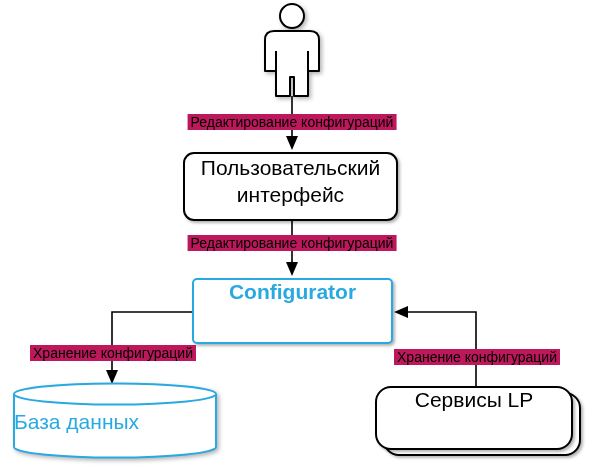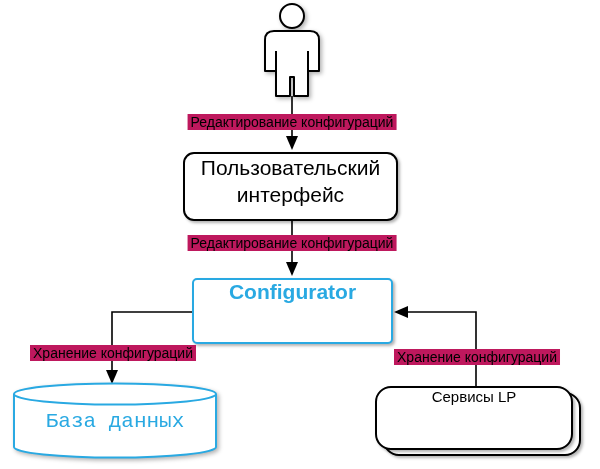--- a/index.html
+++ b/index.html
@@ -22,33 +22,33 @@
   .node-config {
     left:192px; top:278px; width:201px; height:66px; border-radius:5px;
     border-color:var(--accent); color:var(--accent);
     font-size:21px; font-weight:bold;
   }
   .services-back {
     left:383px; top:392px; width:198px; height:64px; border-radius:16px;
   }
   .services-front {
     left:375px; top:386px; width:198px; height:64px; border-radius:16px;
-    font-size:15px;
+    font-size:21px;
   }
   .edge-label {
     position:absolute; transform:translate(-50%,-50%);
     background:#be185d; padding:0 3px; font-size:14px; white-space:nowrap;
   }
   .edge-label-1 { left:292px; top:122px; }
   .edge-label-2 { left:292px; top:243px; }
   .edge-label-3 { left:113px; top:353px; }
   .edge-label-4 { left:477px; top:357px; }
   .db-label {
-    position:absolute; left:14px; top:410px; width:202px; text-align:center;
-    font-size:21px; color:var(--accent);font-family:Liberation Mono, monospace;
+    position:absolute; left:14px; top:410px; width:202px; text-align:left;
+    font-size:21px; color:var(--accent);
   }
 </style>
 </head>
 <body>
 
 <div class="canvas">
 
   <svg class="overlay">
 
     <g class="shape-shadow">

